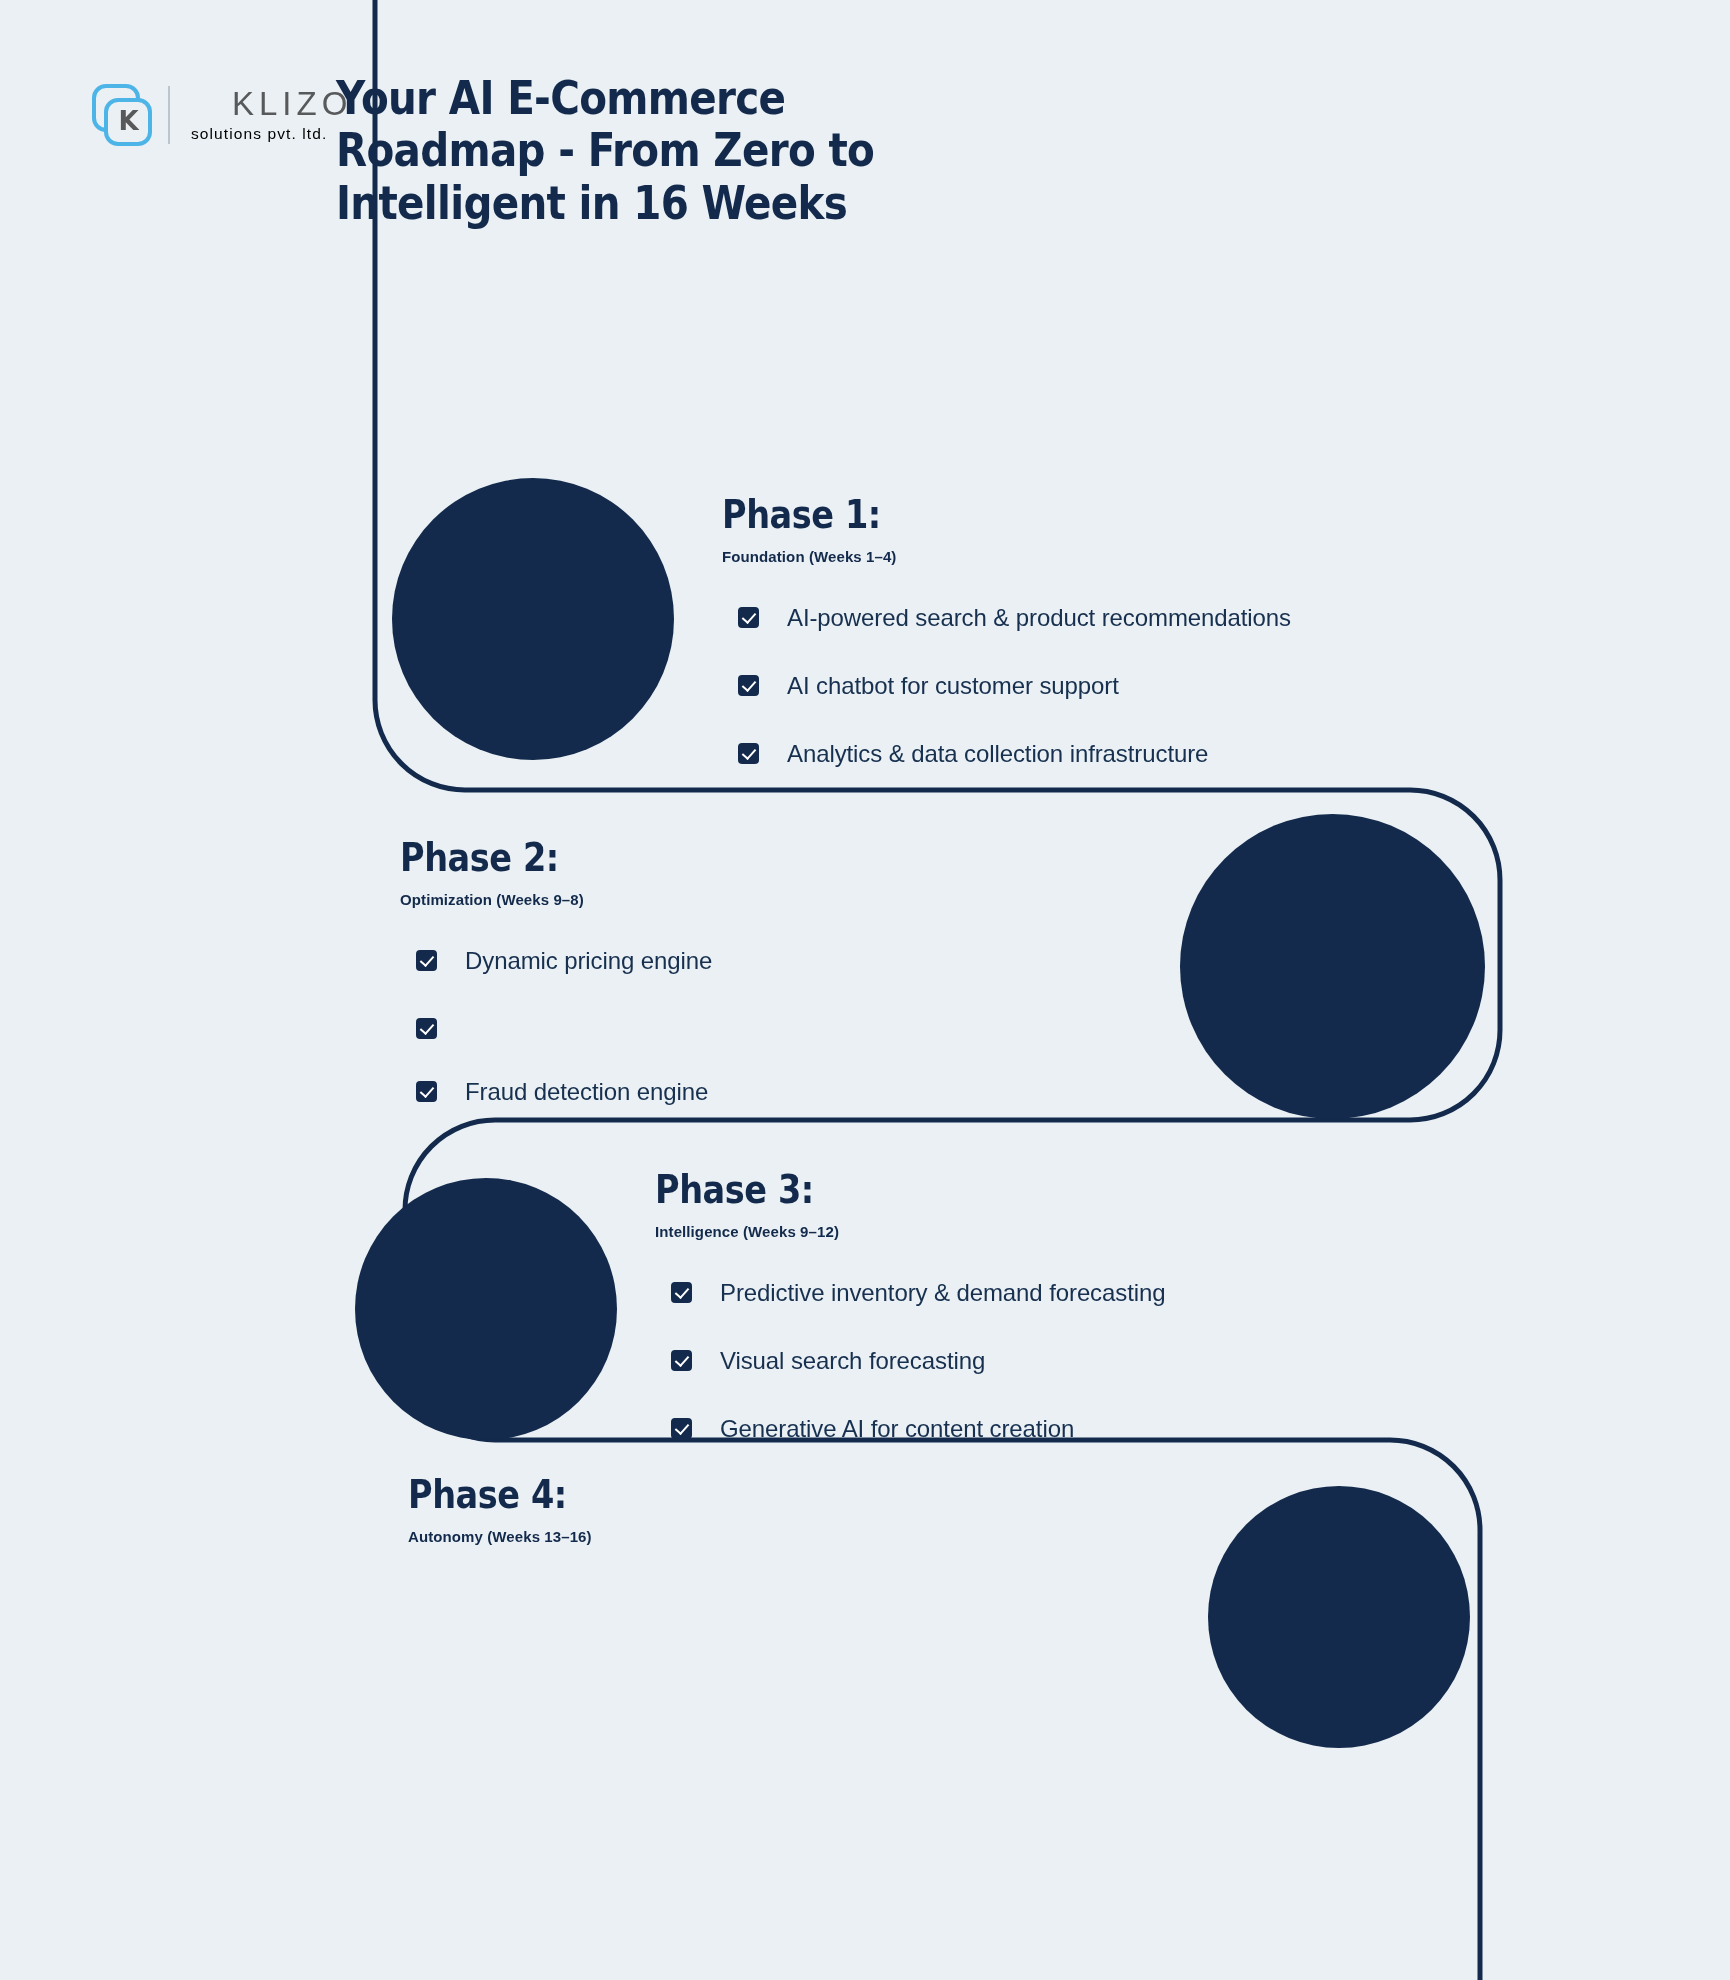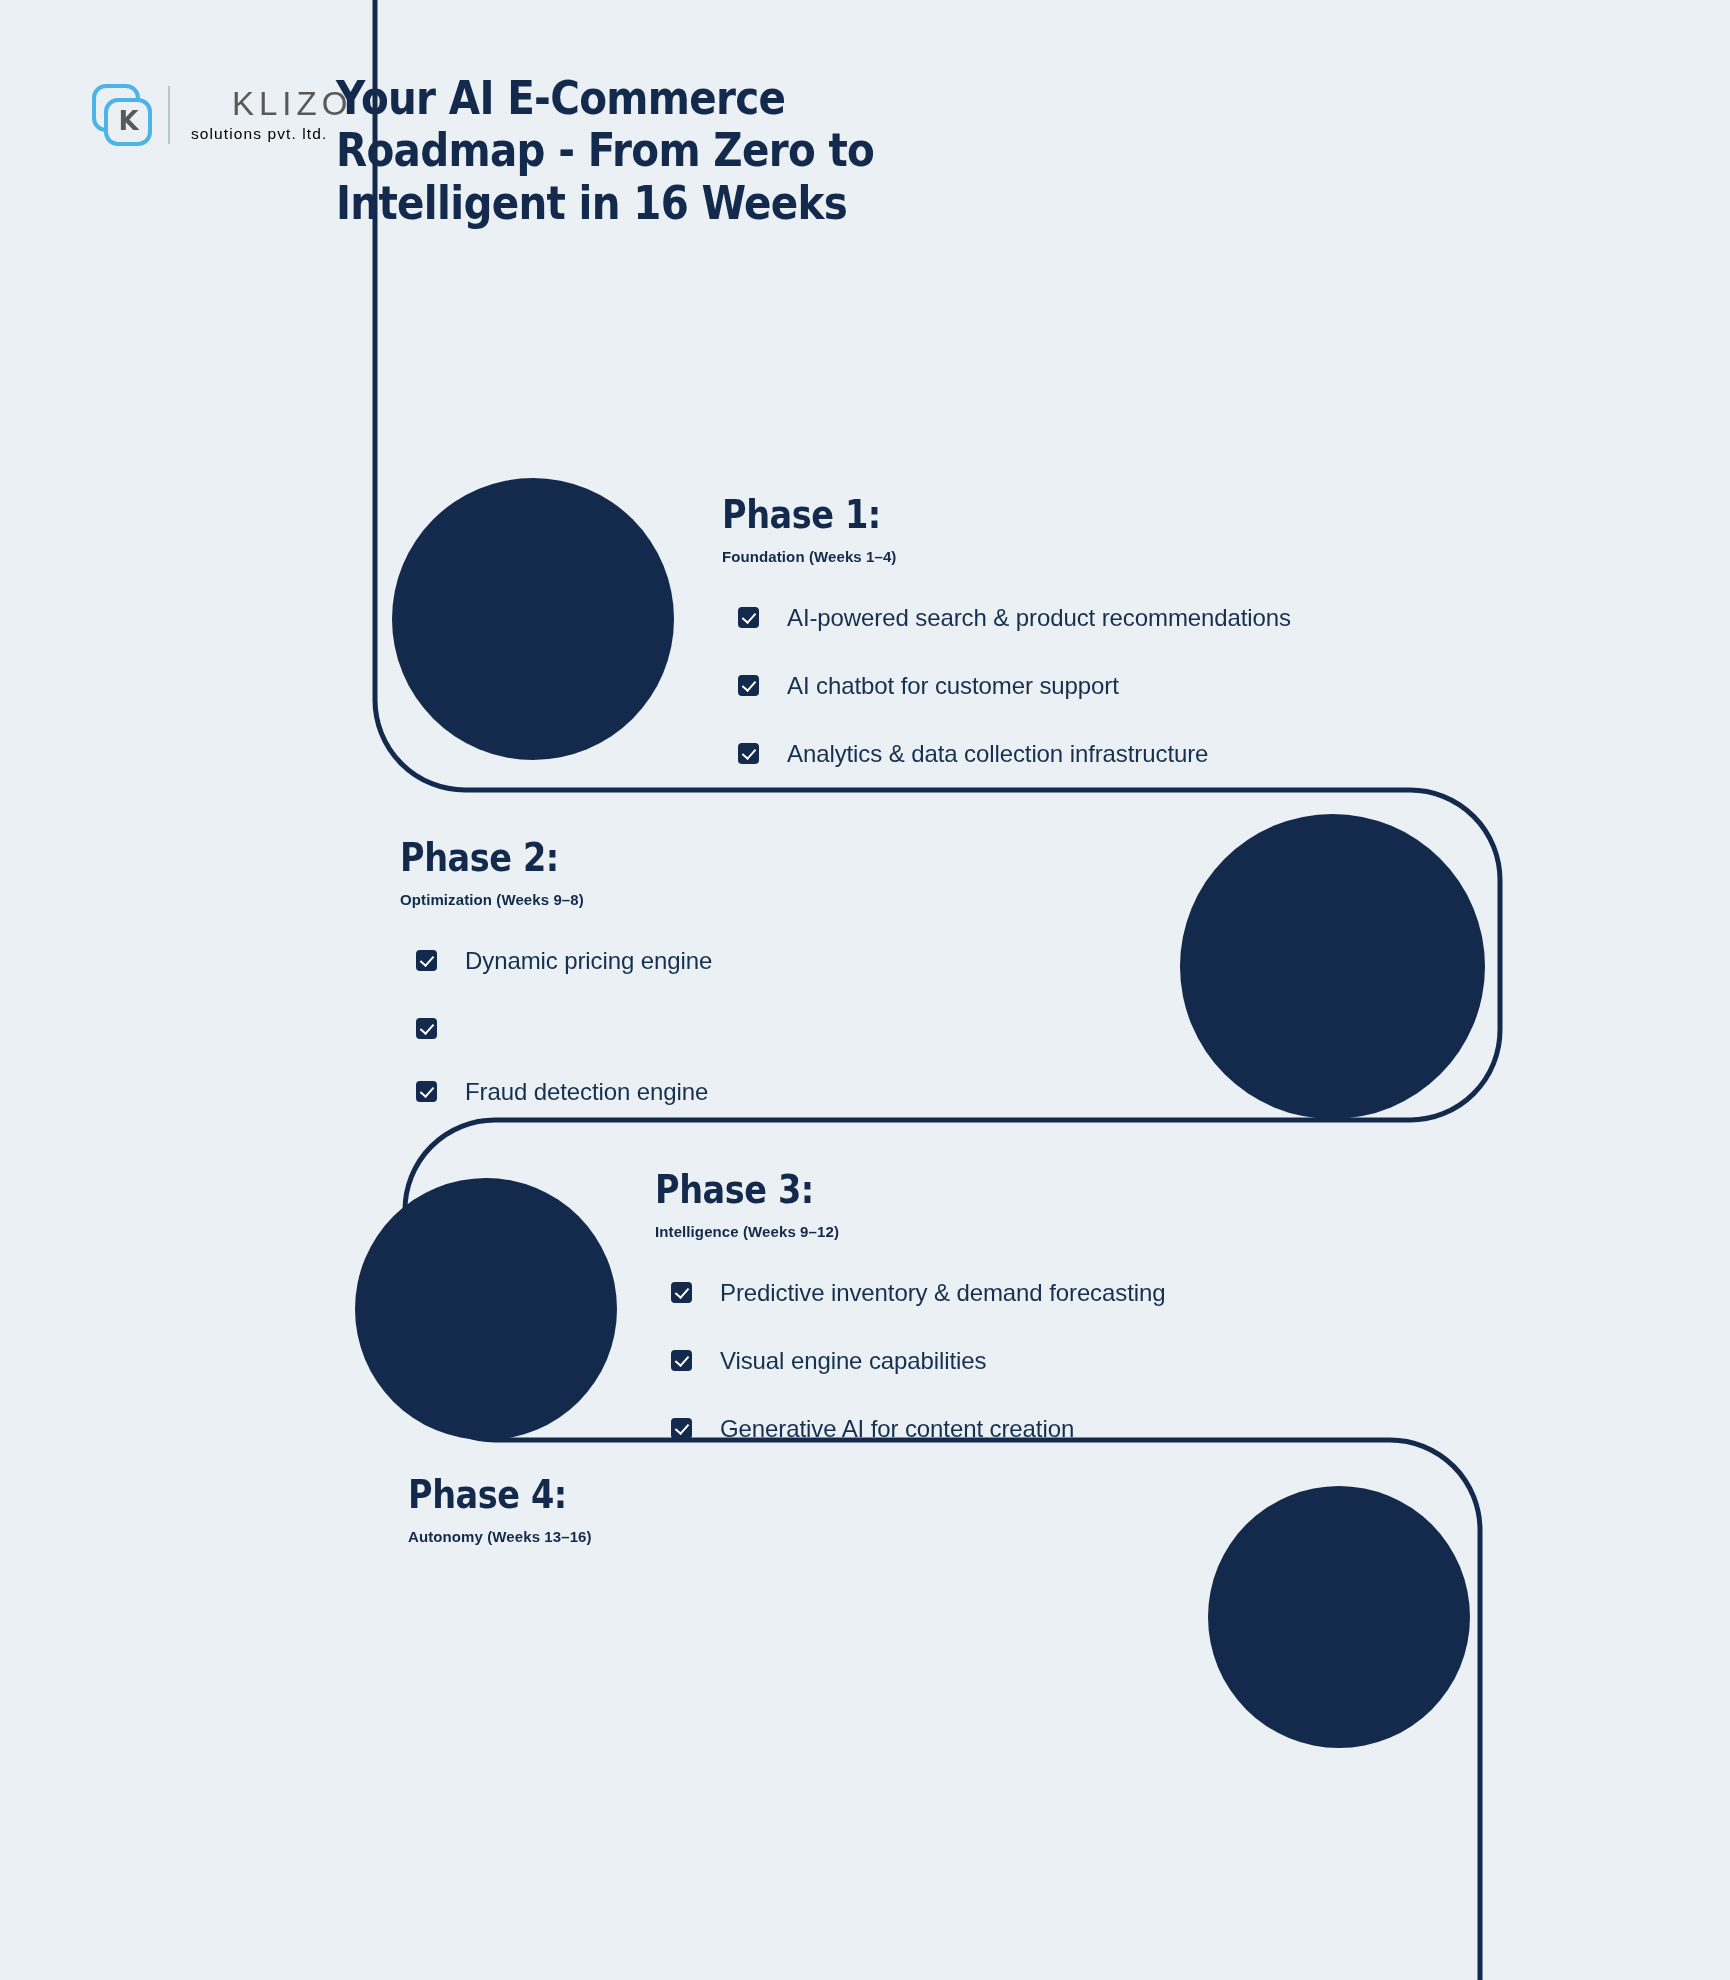--- a/index.html
+++ b/index.html
@@ -165,21 +165,21 @@
   <div class="phase indent-1" style="left:655px; top:1170px; width:780px;">
     <div class="phase-title">Phase 3:</div>
     <div class="phase-sub">Intelligence (Weeks 9–12)</div>
     <ul class="items">
       <li class="item">
         <span class="cbox"></span>
         <span class="item-label">Predictive inventory &amp; demand forecasting</span>
       </li>
       <li class="item">
         <span class="cbox"></span>
-        <span class="item-label">Visual engine capabilities</span>
+        <span class="item-label">Visual search forecasting</span>
       </li>
       <li class="item">
         <span class="cbox"></span>
         <span class="item-label">Generative AI for content creation</span>
       </li>
     </ul>
   </div>
 
   <div class="phase indent-1" style="left:408px; top:1475px; width:820px;">
     <div class="phase-title">Phase 4:</div>

